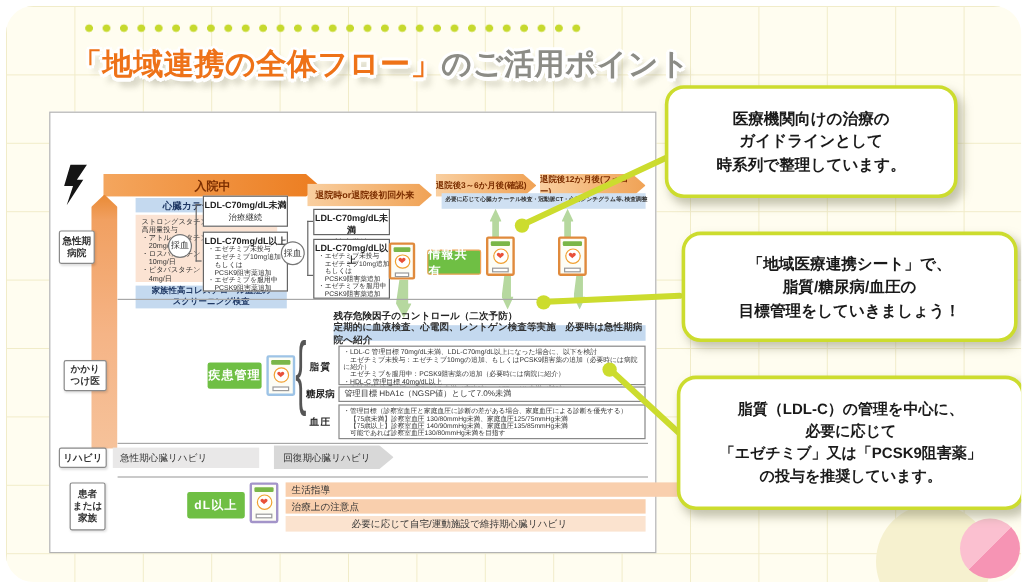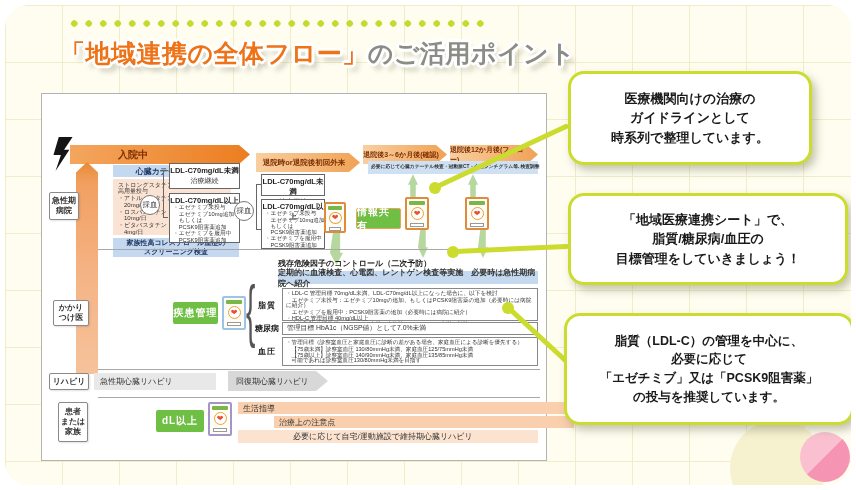--- a/index.html
+++ b/index.html
@@ -82,21 +82,21 @@
     <div class="abs circ-y" style="left:725px;top:415px;width:96px;height:96px;"></div>
     <div class="abs circ-p" style="left:795px;top:427px;width:50px;height:50px;"></div>
 
     <div class="panel">
 
 
       <svg class="abs" style="left:10px;top:43px;" width="22" height="34" viewBox="0 0 20 32">
         <polygon points="6,0 19,0 11,12 16,12 3,32 8,17 1,17" fill="#151515"></polygon>
       </svg>
 
-      <div class="tarrow ta1" style="left:28px;top:51px;width:180px;font-size:10px;padding-left:48px;">入院中</div>
+      <div class="tarrow ta1" style="left:44px;top:51px;width:180px;font-size:10px;padding-left:76px;">入院中</div>
       <div class="tarrow ta2" style="left:214px;top:59px;width:104px;font-size:7.5px;justify-content:center;padding-right:8px;">退院時or退院後初回外来</div>
       <div class="tarrow ta2" style="left:321px;top:51px;width:84px;font-size:7px;justify-content:center;padding-right:8px;">退院後3～6か月後(確認)</div>
       <div class="tarrow ta2" style="left:408px;top:51px;width:88px;font-size:7px;justify-content:center;padding-right:8px;">退院後12か月後(フォロー)</div>
 
       <div class="abs vert-arrow" style="left:34px;top:68px;width:22px;height:212px;"></div>
 
       <div class="abs rowlab" style="left:7px;top:98px;width:30px;height:28px;">急性期
 病院</div>
       <div class="abs rowlab" style="left:11px;top:206px;width:36px;height:26px;">かかり
 つけ医</div>
@@ -224,32 +224,32 @@
 
       <div class="abs divider" style="left:56px;top:303px;width:442px;"></div>
 
       <div class="abs gbtn" style="left:114px;top:316px;width:48px;height:22px;font-size:10px;">dL以上</div>
       <div class="booklet bk-purple" style="left:166px;top:308px;width:24px;height:34px;">
         <div class="bk-top"></div>
         <div class="bk-heart">❤</div>
         <div class="bk-field"></div>
       </div>
       <div class="abs obar ob1" style="left:196px;top:308px;width:352px;height:12px;">生活指導</div>
-      <div class="abs obar ob1" style="left:196px;top:322px;width:300px;height:12px;margin-left:36px;">治療上の注意点</div>
+      <div class="abs obar ob1" style="left:196px;top:322px;width:300px;height:12px;">治療上の注意点</div>
       <div class="abs obar ob2" style="left:196px;top:336px;width:300px;height:13px;padding-left:55px;">必要に応じて自宅/運動施設で維持期心臓リハビリ</div>
     </div>
 
     <div class="cline" style="left:430px;top:180px;width:147px;transform:rotate(-25deg);"></div>
     <div class="cdot" style="left:424px;top:177px;"></div>
     <div class="cline" style="left:448px;top:244px;width:116px;transform:rotate(-2.5deg);"></div>
     <div class="cdot" style="left:442px;top:241px;"></div>
     <div class="cline" style="left:503px;top:300px;width:88px;transform:rotate(42.7deg);"></div>
     <div class="cdot" style="left:497px;top:297px;"></div>
 
-    <div class="callout" style="left:563px;top:66px;width:244px;height:94px;">医療機関向けの治療の
+    <div class="callout" style="left:549px;top:66px;width:244px;height:94px;">医療機関向けの治療の
 ガイドラインとして
 時系列で整理しています。</div>
     <div class="callout" style="left:563px;top:188px;width:280px;height:92px;">「地域医療連携シート」で、
 脂質/糖尿病/血圧の
 目標管理をしていきましょう！</div>
     <div class="callout" style="left:559px;top:308px;width:290px;height:112px;font-size:12.5px;">脂質（LDL-C）の管理を中心に、
 必要に応じて
 「エゼチミブ」又は「PCSK9阻害薬」
 の投与を推奨しています。</div>
 

